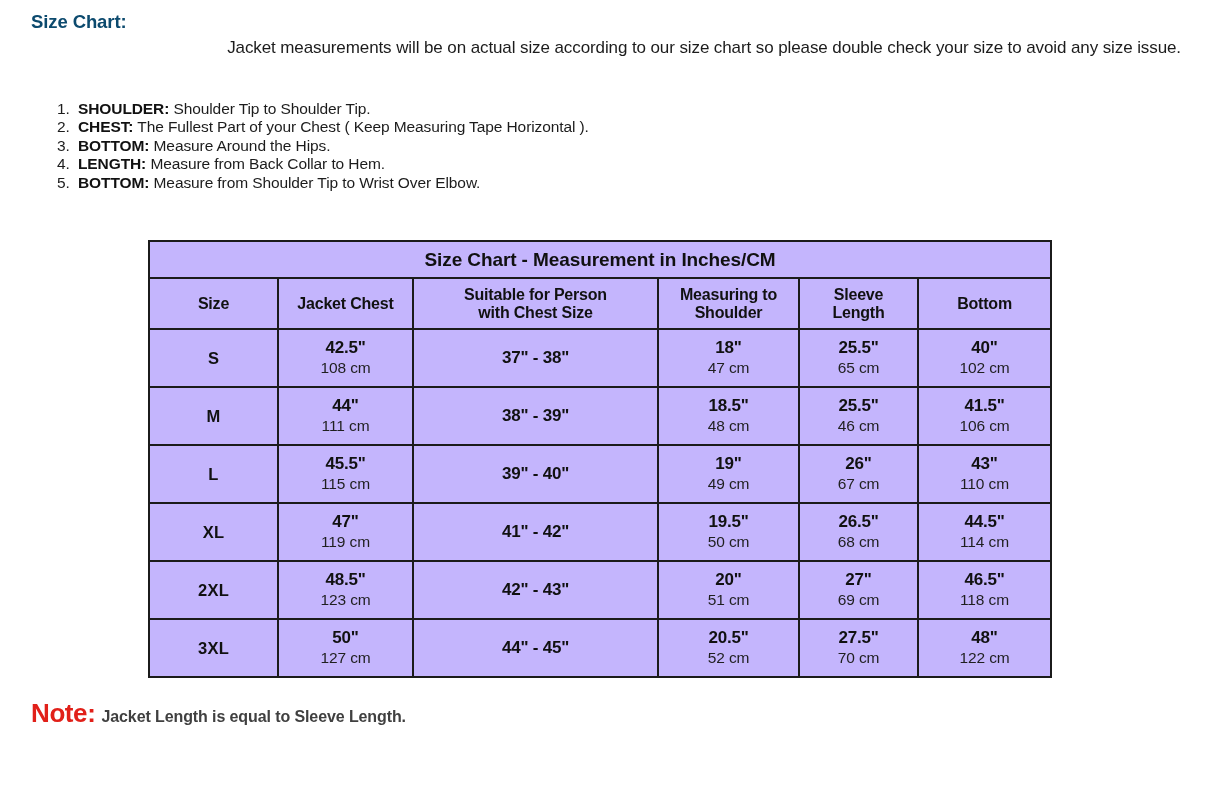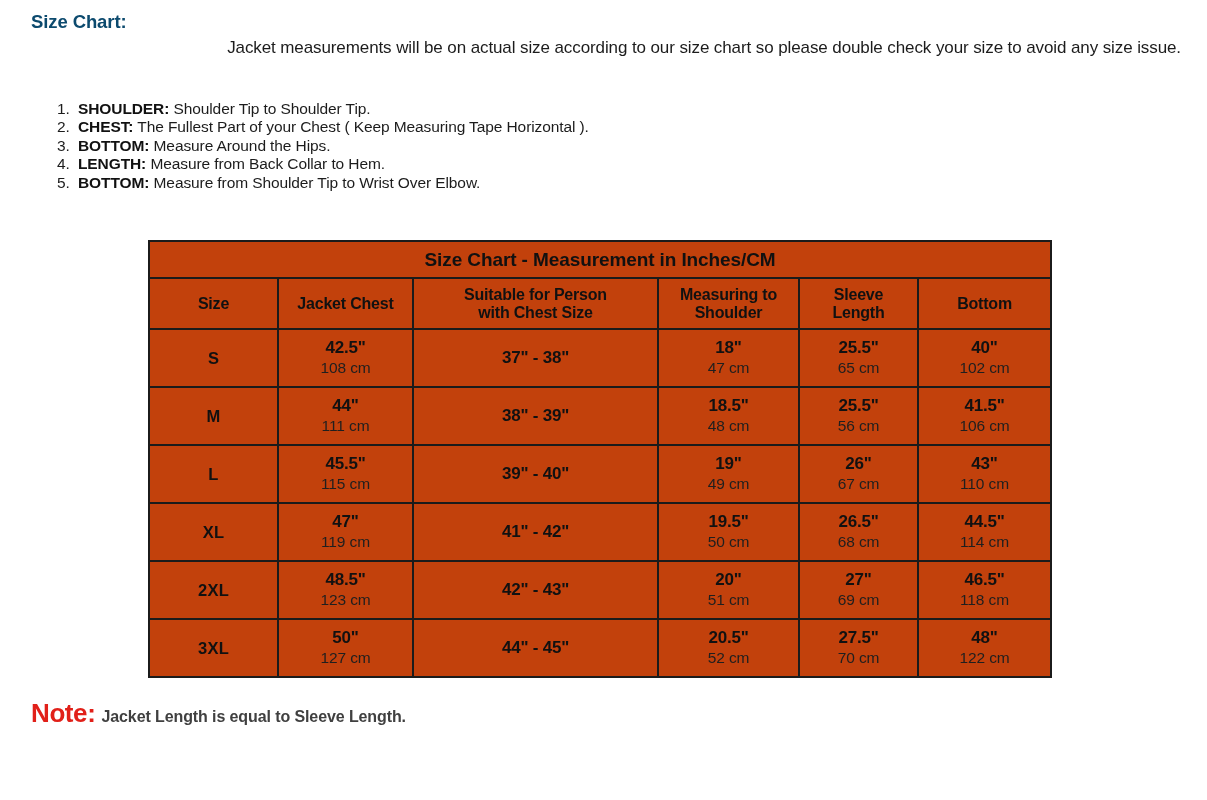--- a/index.html
+++ b/index.html
@@ -44,21 +44,21 @@
   }
   ol.steps li .lbl { font-weight: bold; color: #111111; }
   ol.steps li .desc { font-weight: normal; }
 
   
   .table-wrap { position: absolute; left: 148px; top: 240px; width: 884px; }
   table.size-chart {
     border-collapse: collapse;
     width: 884px;
     table-layout: fixed;
-    background: #c2410c;
+    background: #c4b5fd;
   }
   table.size-chart td, table.size-chart th {
     border: 2px solid #1b1b1b;
     text-align: center;
     vertical-align: middle;
     padding: 0 2px;
   }
   .chart-title-cell {
     height: 37px;
     font-size: 19px; font-weight: bold; color: #111111;
@@ -236,21 +236,21 @@
           <td class="range-cell">38" - 39"</td>
           <td>
               <span class="stack">
             <span class="inch">18.5"</span>
             <span class="cm">48 cm</span>
               </span>
             </td>
           <td>
               <span class="stack">
             <span class="inch">25.5"</span>
-            <span class="cm">56 cm</span>
+            <span class="cm">46 cm</span>
               </span>
             </td>
           <td>
               <span class="stack">
             <span class="inch">41.5"</span>
             <span class="cm">106 cm</span>
               </span>
             </td>
         </tr>
 

